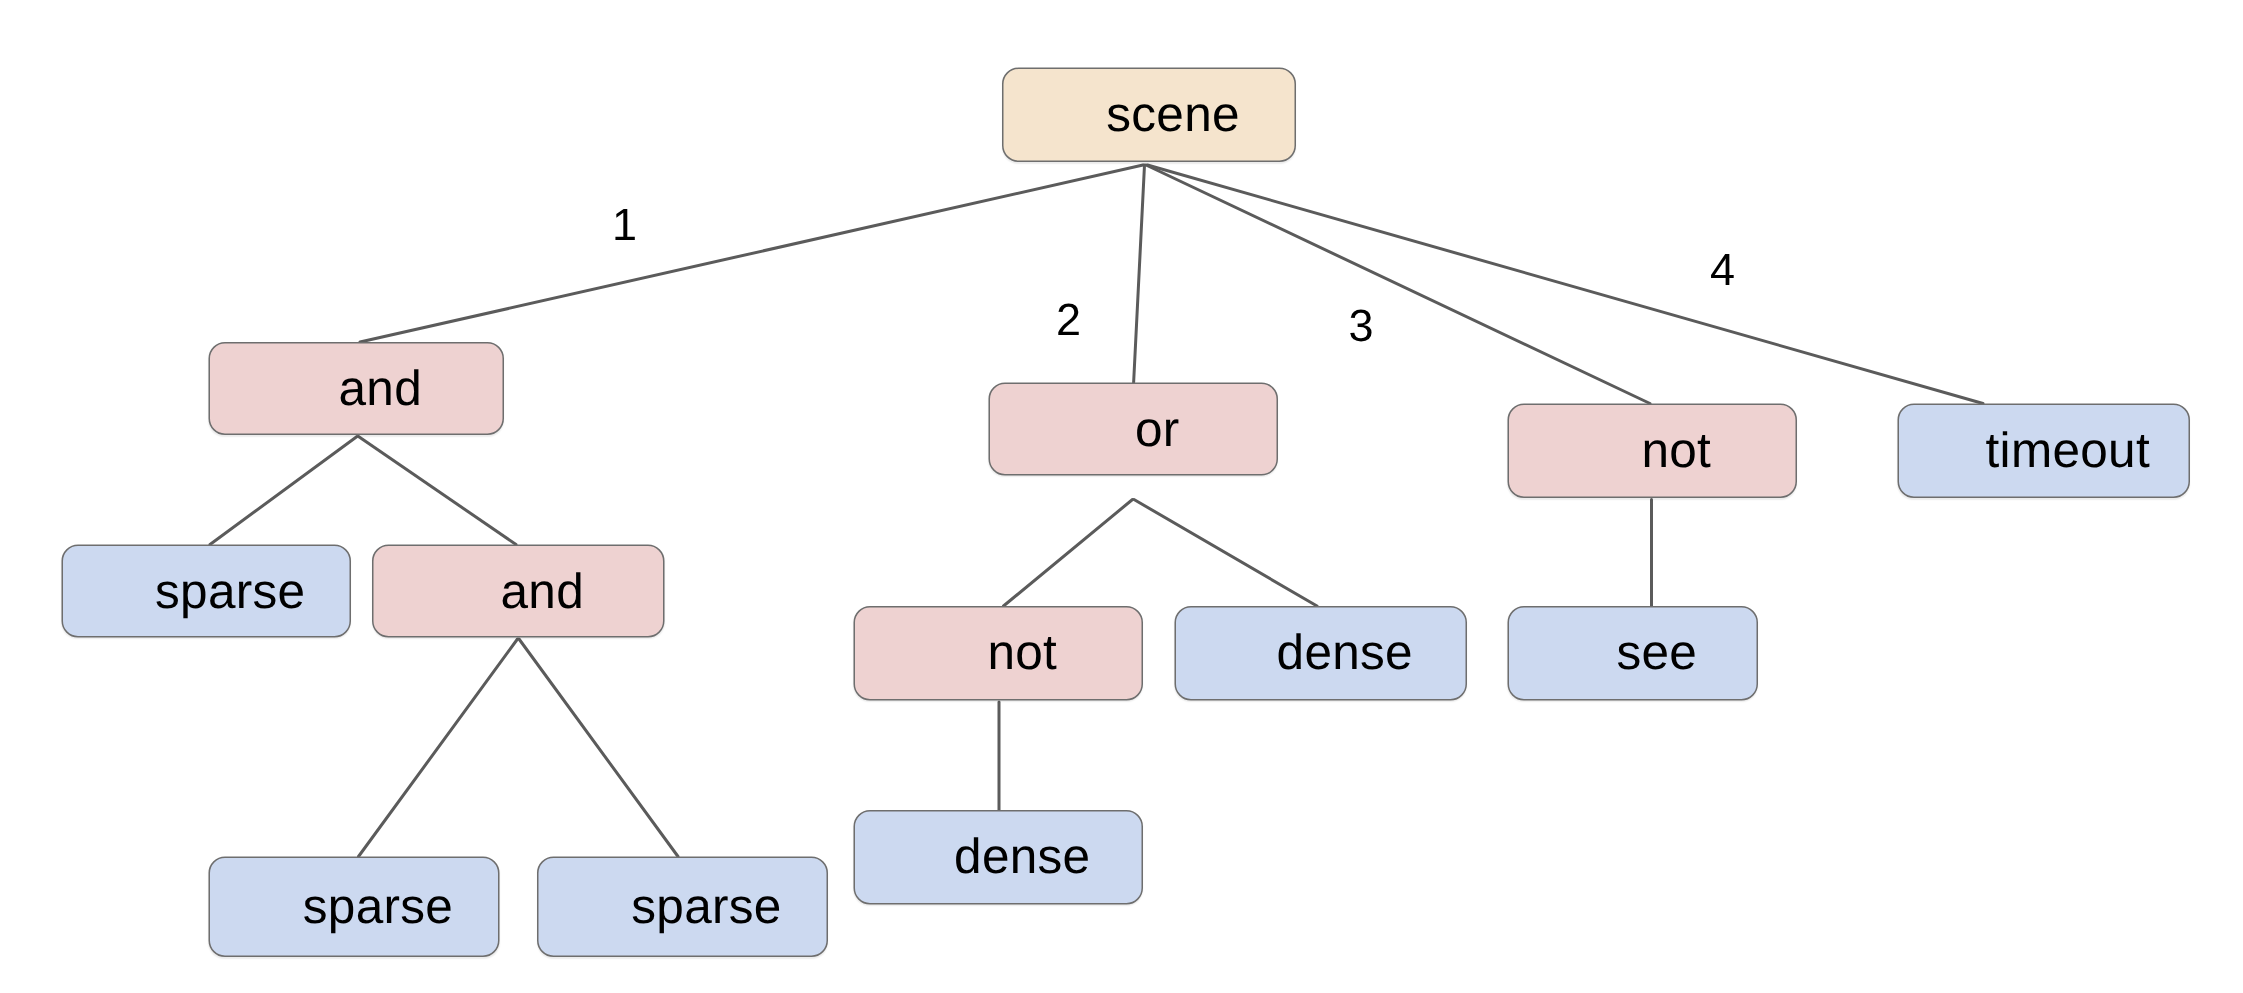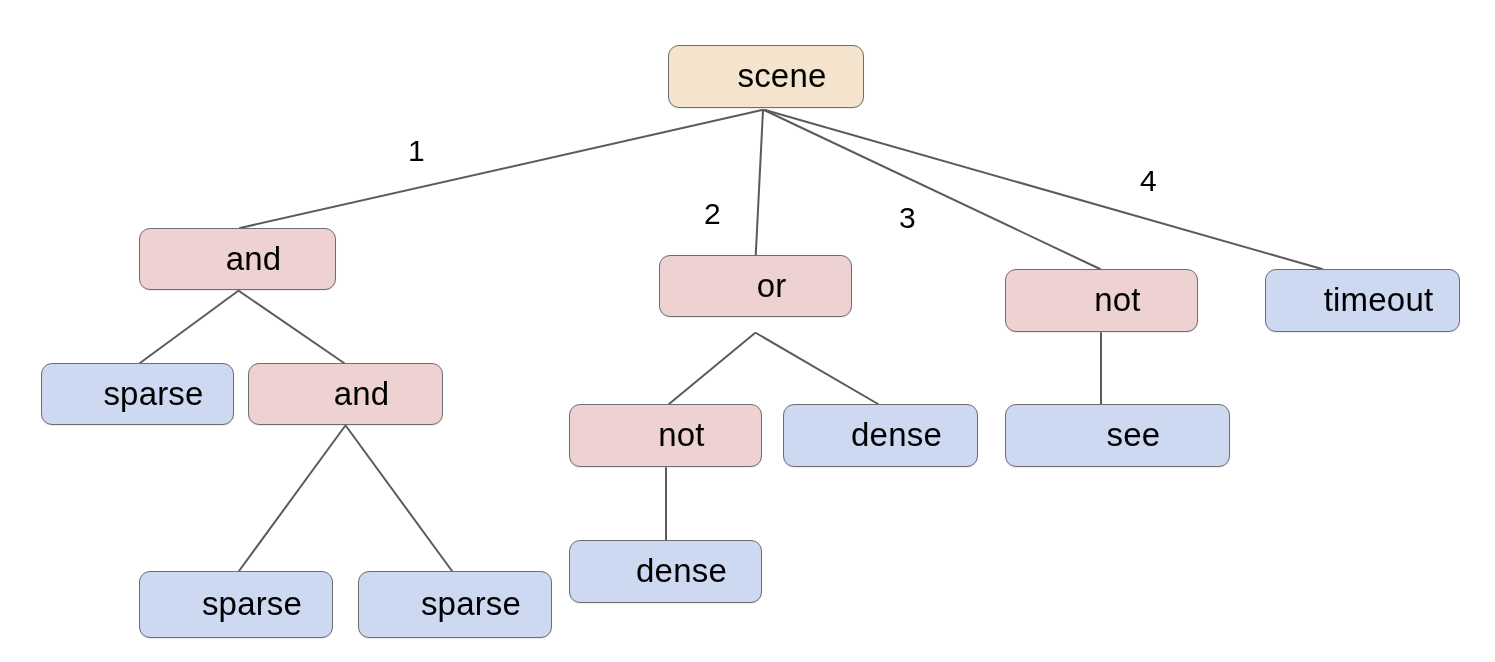--- a/index.html
+++ b/index.html
@@ -97,21 +97,21 @@
       </div>
       <div class="node" style="left: 783px; top: 404px; width: 195px; height: 63px; background: rgb(204, 217, 240); border-color: rgb(110, 110, 110);">
         <span class="node-label">dense</span>
       </div>
       <div class="node" style="left: 569px; top: 540px; width: 193px; height: 63px; background: rgb(204, 217, 240); border-color: rgb(110, 110, 110);">
         <span class="node-label">dense</span>
       </div>
       <div class="node" style="left: 1005px; top: 269px; width: 193px; height: 63px; background: rgb(238, 210, 209); border-color: rgb(110, 110, 110);">
         <span class="node-label">not</span>
       </div>
-      <div class="node" style="left: 1005px; top: 404px; width: 225px; height: 63px; background: rgb(204, 217, 240); border-color: rgb(110, 110, 110);">
+      <div class="node" style="left: 1005px; top: 404px; width: 167px; height: 63px; background: rgb(204, 217, 240); border-color: rgb(110, 110, 110);">
         <span class="node-label">see</span>
       </div>
       <div class="node" style="left: 1226px; top: 269px; width: 195px; height: 63px; background: rgb(204, 217, 240); border-color: rgb(110, 110, 110); margin-left: 39px;">
         <span class="node-label">timeout</span>
       </div>
     </div>
   <div id="edge-label-layer">
       <div class="edge-label" style="left: 408px; top: 136px;">1</div>
       <div class="edge-label" style="left: 704px; top: 199px;">2</div>
       <div class="edge-label" style="left: 899px; top: 203px;">3</div>

